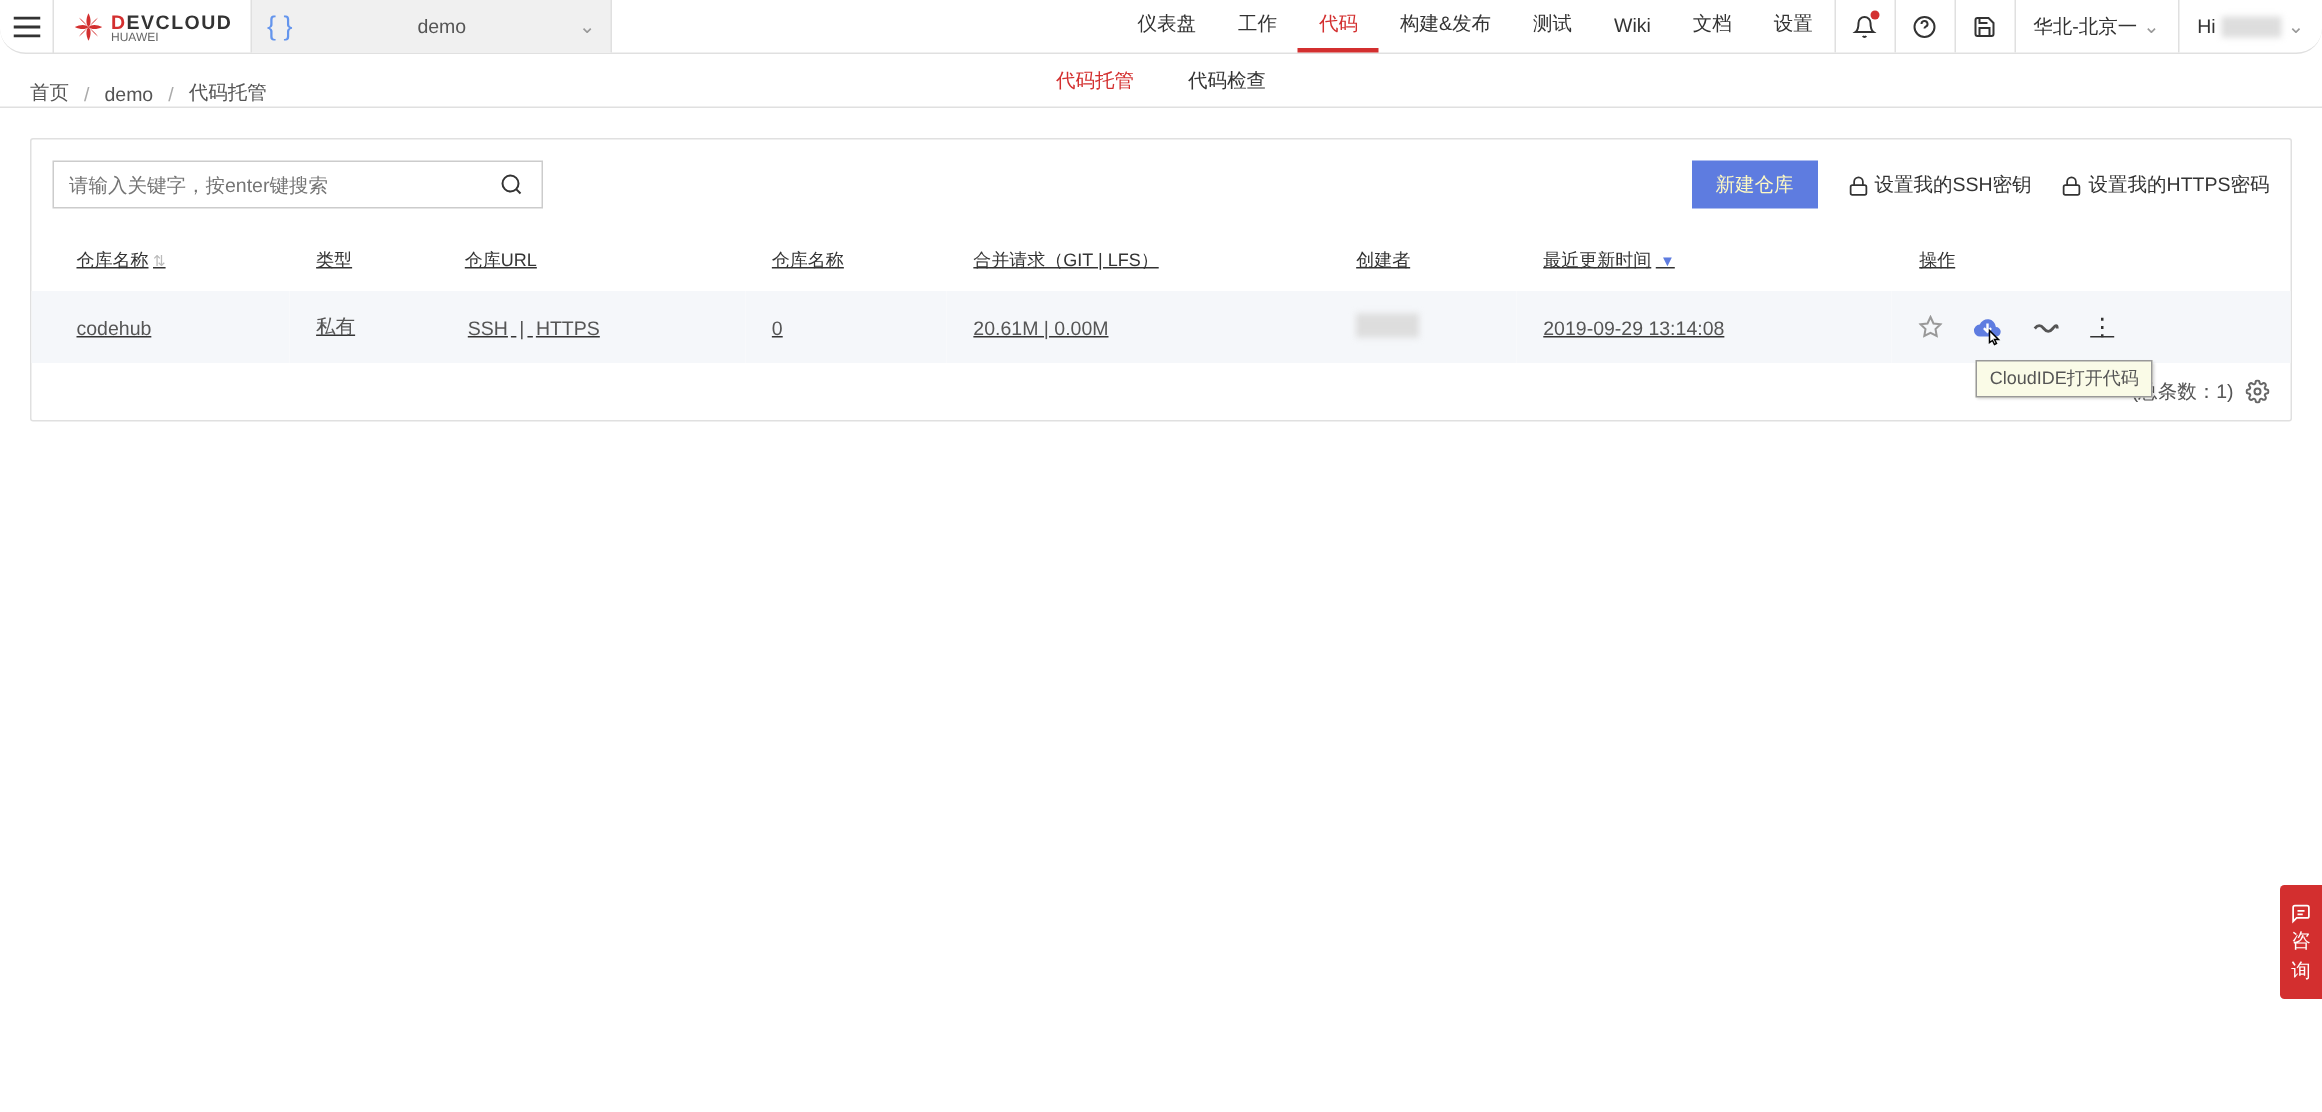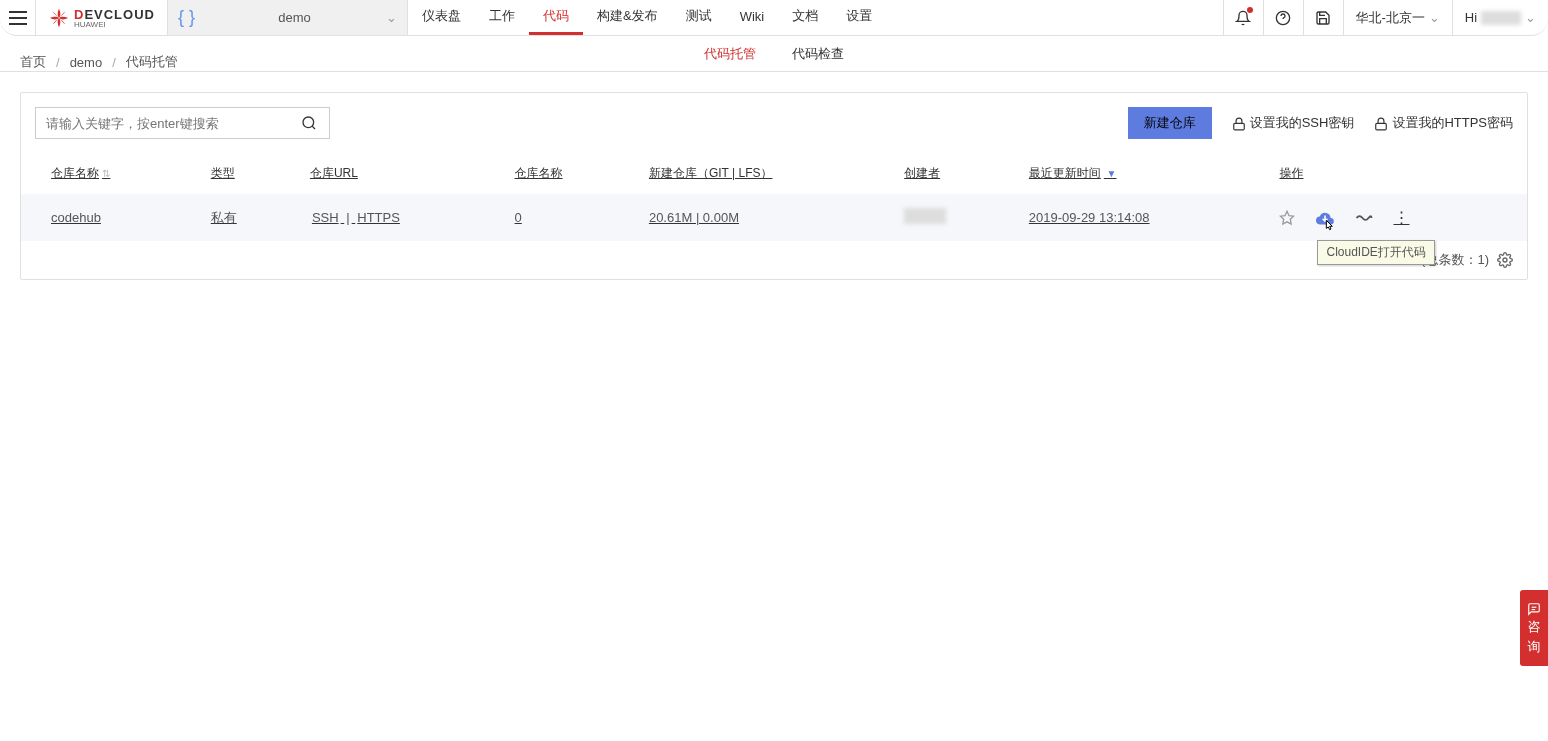--- a/index.html
+++ b/index.html
@@ -11,21 +11,21 @@
     .logo-area { display: flex; align-items: center; padding: 0 12px; border-right: 1px solid #e0e0e0; height: 100%; }
     .logo-flower { color: #d32f2f; font-size: 18px; margin-right: 4px; }
     .logo-text { font-weight: bold; letter-spacing: 1px; }
     .logo-text .d { color: #d32f2f; }
     .logo-sub { font-size: 8px; color: #666; margin-top: -2px; }
     .project-selector { display: flex; align-items: center; padding: 0 10px; background: #f0f0f0; height: 100%; border-right: 1px solid #e0e0e0; width: 240px; }
     .proj-icon { color: #6495ED; font-size: 18px; margin-right: 8px; }
     .proj-name { flex: 1; text-align: center; color: #555; }
     .proj-caret { color: #999; }
     
-    .main-nav { flex: 1; display: flex; justify-content: flex-start; height: 100%; }
+    .main-nav { flex: 1; display: flex; justify-content: flex-end; height: 100%; }
     .main-nav .nav-item { padding: 0 14px; display: flex; align-items: center; cursor: pointer; color: #333; height: 100%; border-bottom: 3px solid transparent; }
     .main-nav .nav-item.active { color: #d32f2f; border-bottom-color: #d32f2f; }
     
     .right-tools { display: flex; height: 100%; align-items: center; justify-content: flex-end; }
     .tool-btn { width: 40px; height: 100%; display: flex; align-items: center; justify-content: center; border-left: 1px solid #e0e0e0; cursor: pointer; }
     .region-sel { padding: 0 12px; border-left: 1px solid #e0e0e0; height: 100%; display: flex; align-items: center; cursor: pointer; }
     .notif-dot { position: relative; }
     .notif-dot::after { content: ''; position: absolute; top: -2px; right: -2px; width: 6px; height: 6px; background: #d32f2f; border-radius: 50%; }
     .user-area { padding: 0 12px; border-left: 1px solid #e0e0e0; height: 100%; display: flex; align-items: center; }
     .user-blur { display: inline-block; width: 40px; height: 14px; background: #ddd; filter: blur(2px); margin: 0 4px; }
@@ -36,25 +36,25 @@
     .breadcrumb .bc-sep { margin: 0 10px; color: #aaa; }
     .breadcrumb .bc-item { cursor: pointer; }
     .sub-tabs { position: absolute; left: 50%; transform: translateX(-50%); display: flex; height: 100%; }
     .sub-tab { padding: 0 18px; display: flex; align-items: center; cursor: pointer; }
     .sub-tab.active { color: #d32f2f; }
     
     
     .content { padding: 20px; }
     .panel { border: 1px solid #e0e0e0; border-radius: 2px; }
     .toolbar { display: flex; padding: 14px; align-items: center; }
-    .search-box { width: 295px; height: 32px; border: 1px solid #ccc; display: flex; align-items: center; }
+    .search-box { width: 327px; height: 32px; border: 1px solid #ccc; display: flex; align-items: center; }
     .search-box input { flex: 1; border: none; outline: none; padding: 0 10px; font-size: 13px; }
     .search-box .search-ic { width: 40px; display: flex; align-items: center; justify-content: center; color: #333; cursor: pointer; }
     .toolbar-right { margin-left: auto; display: flex; align-items: center; gap: 20px; }
-    .btn-primary { background: #5e7ce0; color: #000000; padding: 7px 16px; border: none; cursor: pointer; font-size: 13px; }
+    .btn-primary { background: #5e7ce0; color: #fef9c3; padding: 7px 16px; border: none; cursor: pointer; font-size: 13px; }
     .link-action { display: flex; align-items: center; gap: 4px; color: #333; cursor: pointer; }
     .lock-ic { font-size: 14px; }
     
     
     .tbl { width: 100%; border-collapse: collapse; text-decoration: underline; }
     .tbl th { text-align: left; padding: 12px 18px; font-weight: normal; color: #333; font-size: 12px; }
     .tbl th .sort-ic { color: #bbb; font-size: 10px; margin-left: 3px; }
     .tbl th .sort-ic.active { color: #5e7ce0; }
     .tbl td { padding: 14px 18px; background: #f5f7fa; font-size: 13px; color: #555; }
     .tbl .url-cell span { margin: 0 2px; }
@@ -213,21 +213,21 @@
       </div>
     </div>
 
     <table class="tbl">
       <thead>
         <tr>
           <th style="padding-left:30px"><span>仓库名称</span><span class="sort-ic">⇅</span></th>
           <th>类型</th>
           <th>仓库URL</th>
           <th>仓库名称</th>
-          <th>新建仓库（GIT | LFS）</th>
+          <th>合并请求（GIT | LFS）</th>
           <th>创建者</th>
           <th><span>最近更新时间</span><span class="sort-ic active"> ▼</span></th>
           <th>操作</th>
         </tr>
       </thead>
       <tbody>
         <tr>
           <td style="padding-left:30px">codehub</td>
           <td>私有</td>
           <td class="url-cell">

